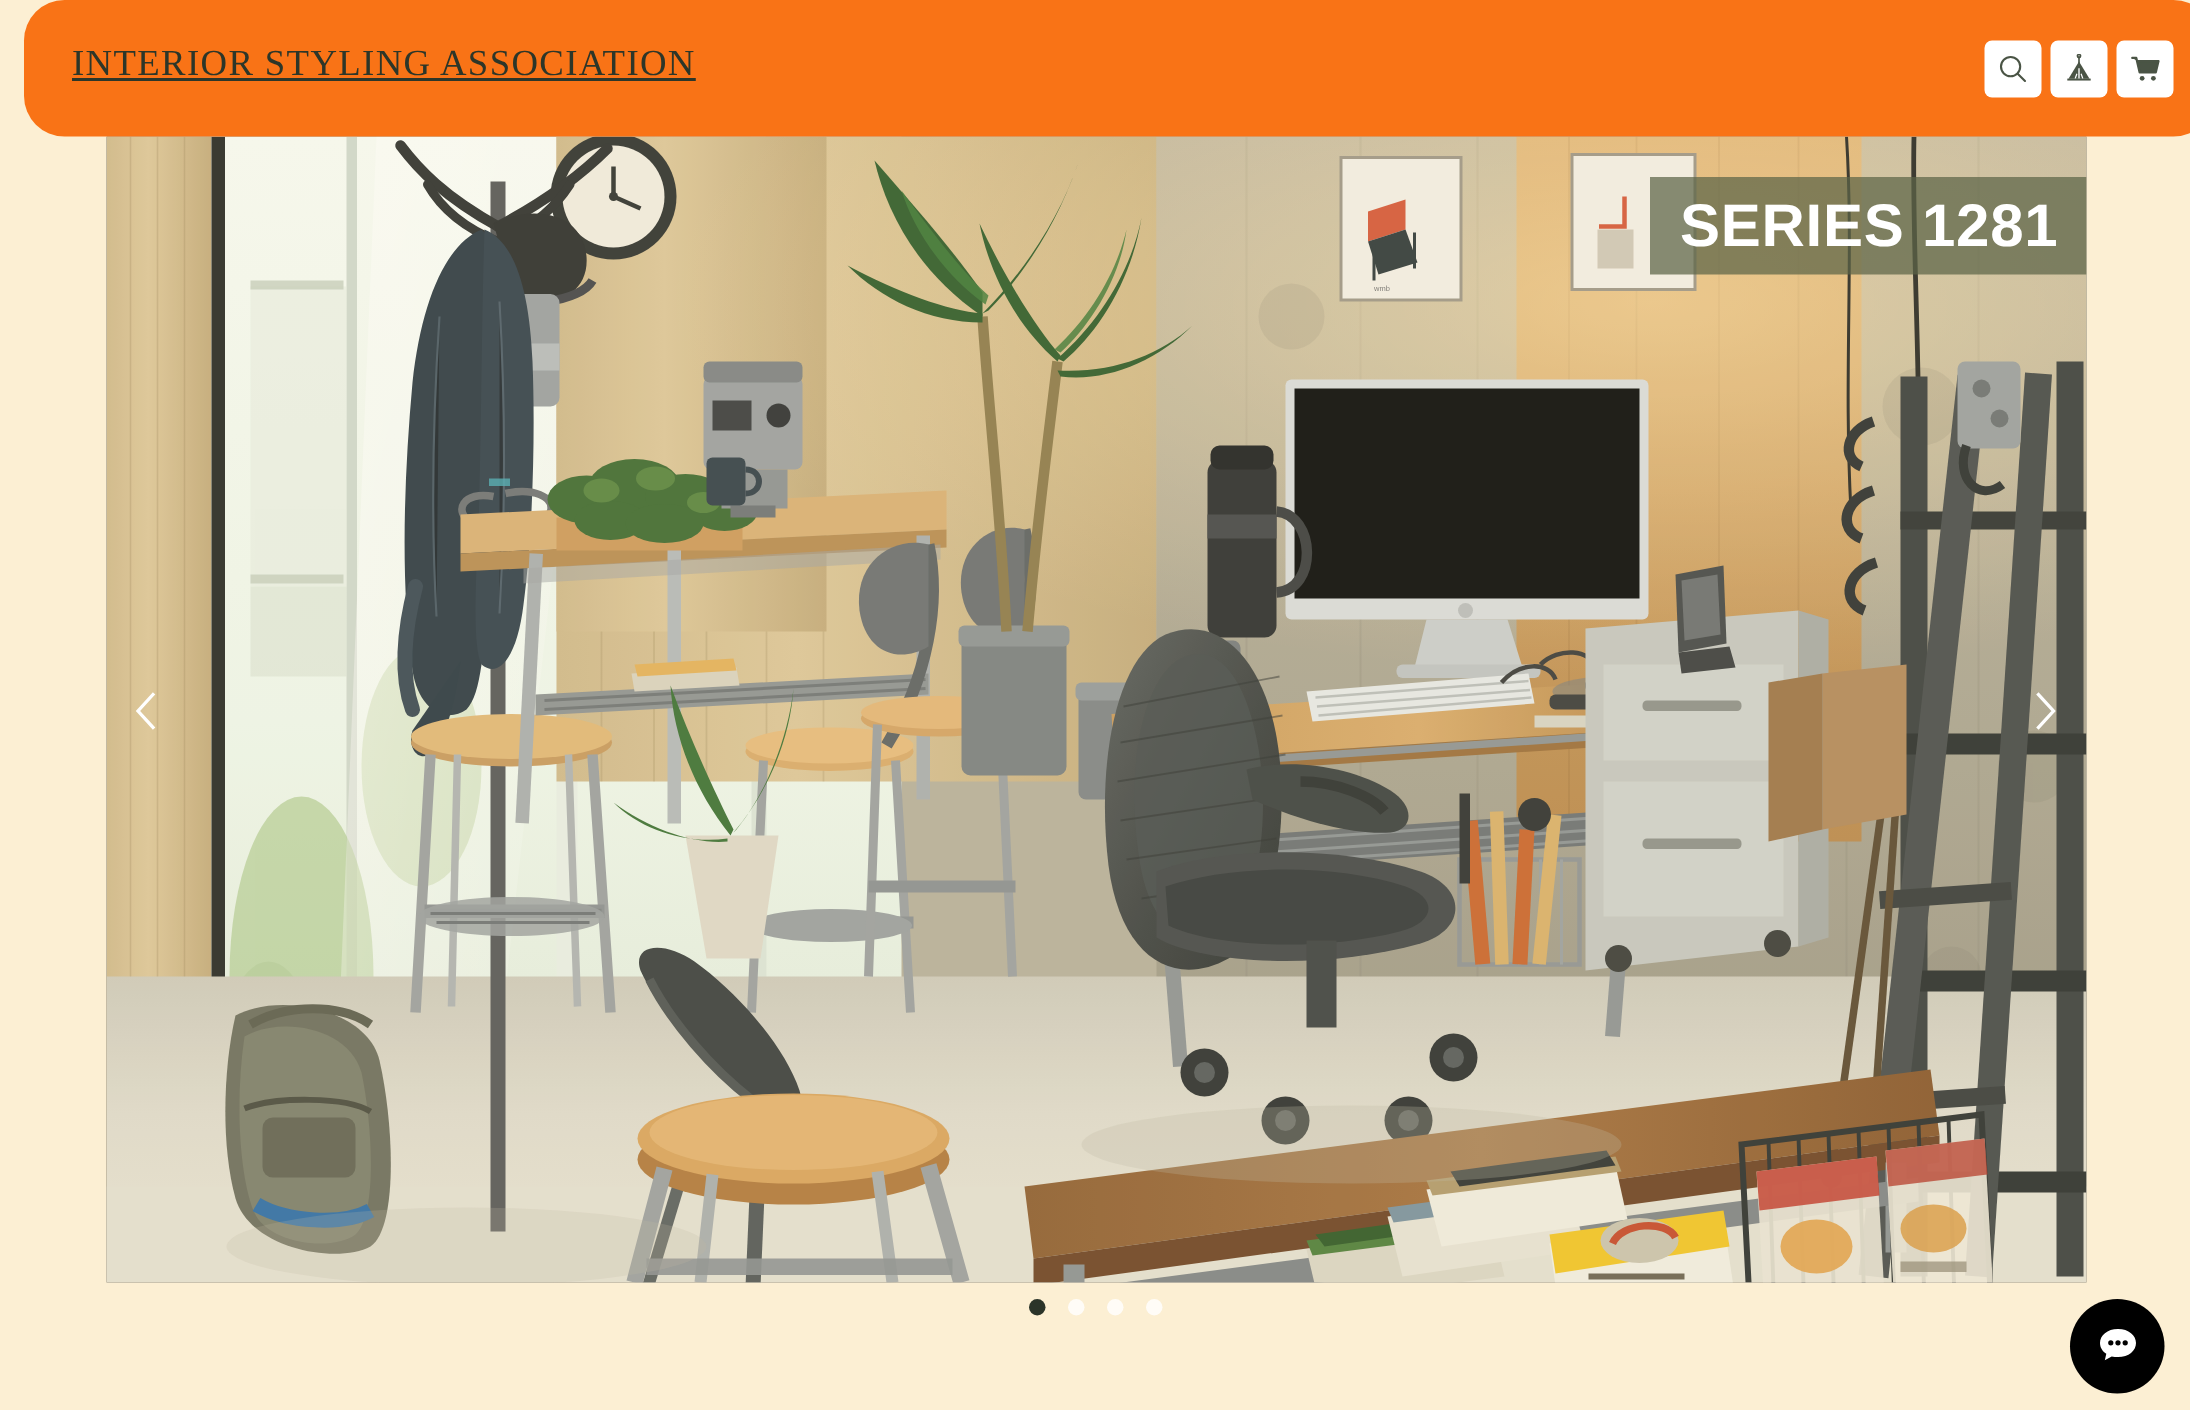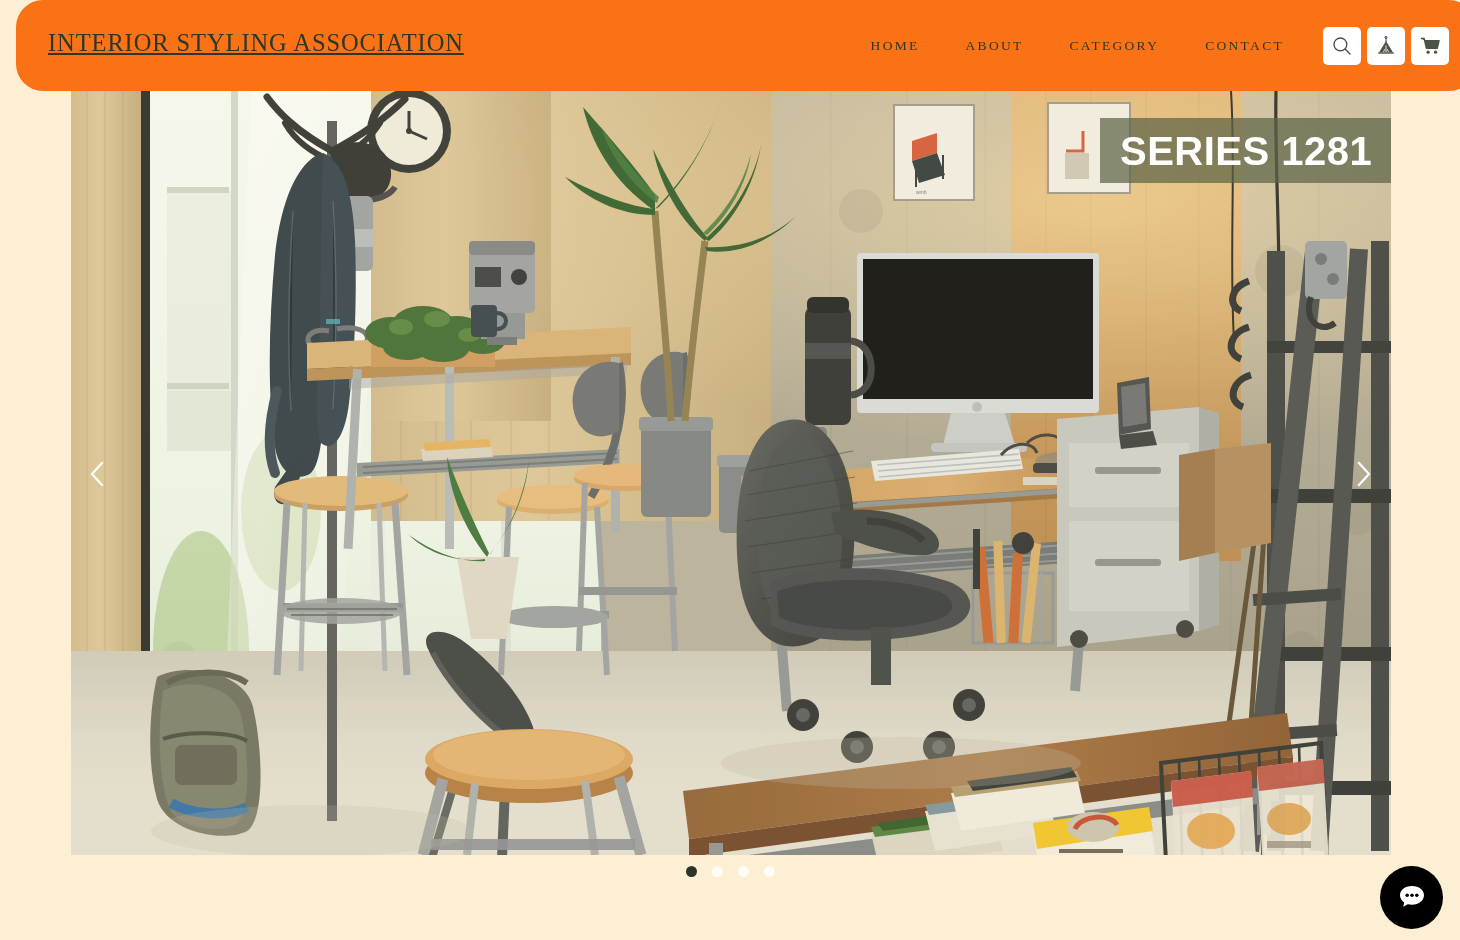--- a/index.html
+++ b/index.html
@@ -170,26 +170,20 @@
 </style>
 </head>
 <body>
 
 <header class="site-header">
 
   <a class="brand" href="#">INTERIOR STYLING ASSOCIATION</a>
 
   <div class="nav-wrap">
 
-    <nav class="main-nav">
-      <a class="nav-link" href="#">HOME</a>
-      <a class="nav-link" href="#">ABOUT</a>
-      <a class="nav-link" href="#">CATEGORY</a>
-      <a class="nav-link" href="#">CONTACT</a>
-    </nav>
 
     <div class="icon-group">
 
       <button class="icon-btn">
         <span>
           <svg width="20" height="20" viewBox="0 0 20 20">
             <circle cx="8.4" cy="8.4" r="6.4" fill="none" stroke="#4a5445" stroke-width="1.4"></circle>
             <line x1="13.1" y1="13.1" x2="18" y2="18" stroke="#4a5445" stroke-width="1.4" stroke-linecap="round"></line>
           </svg>
         </span>

